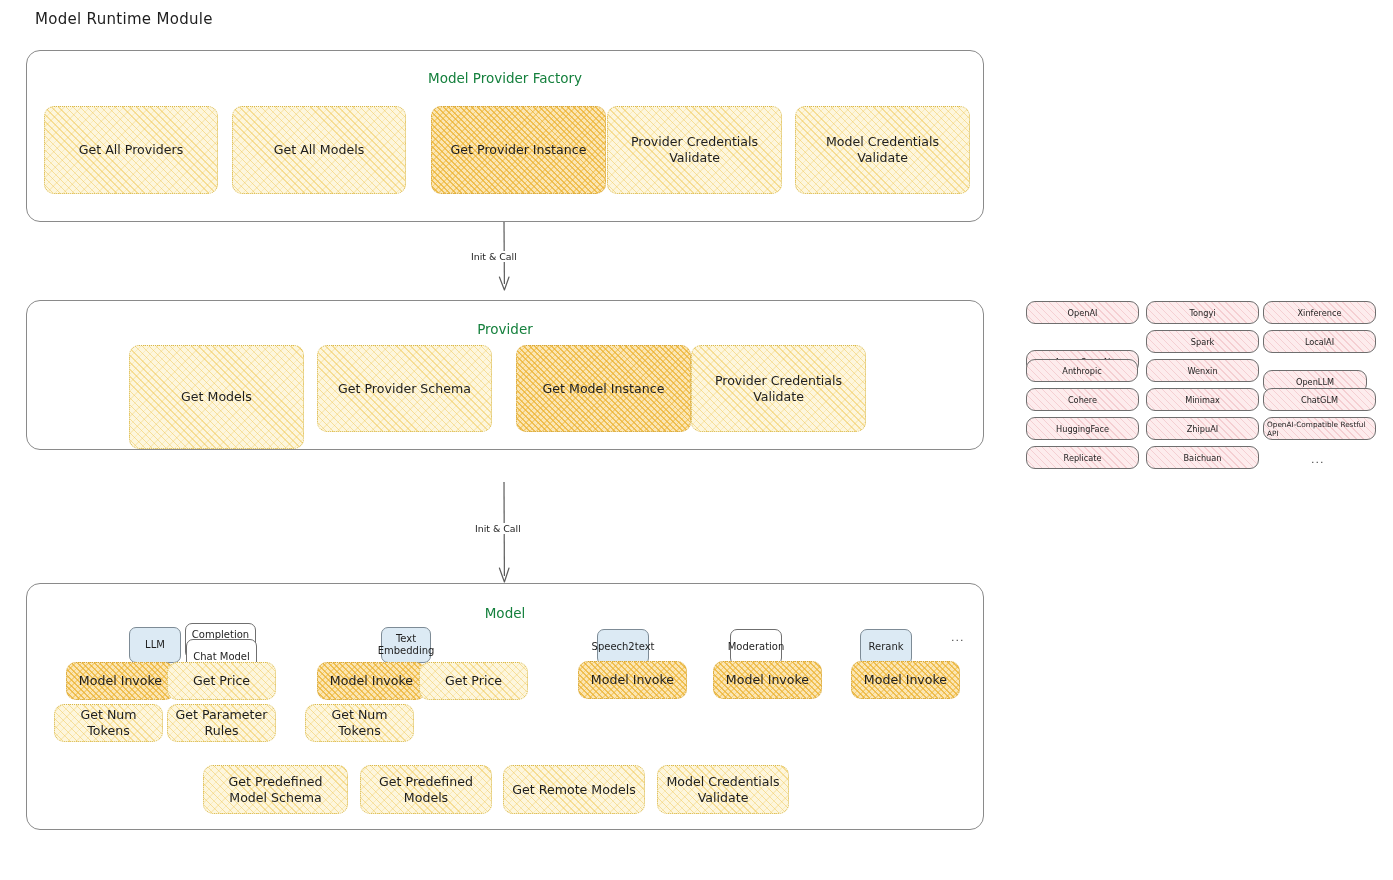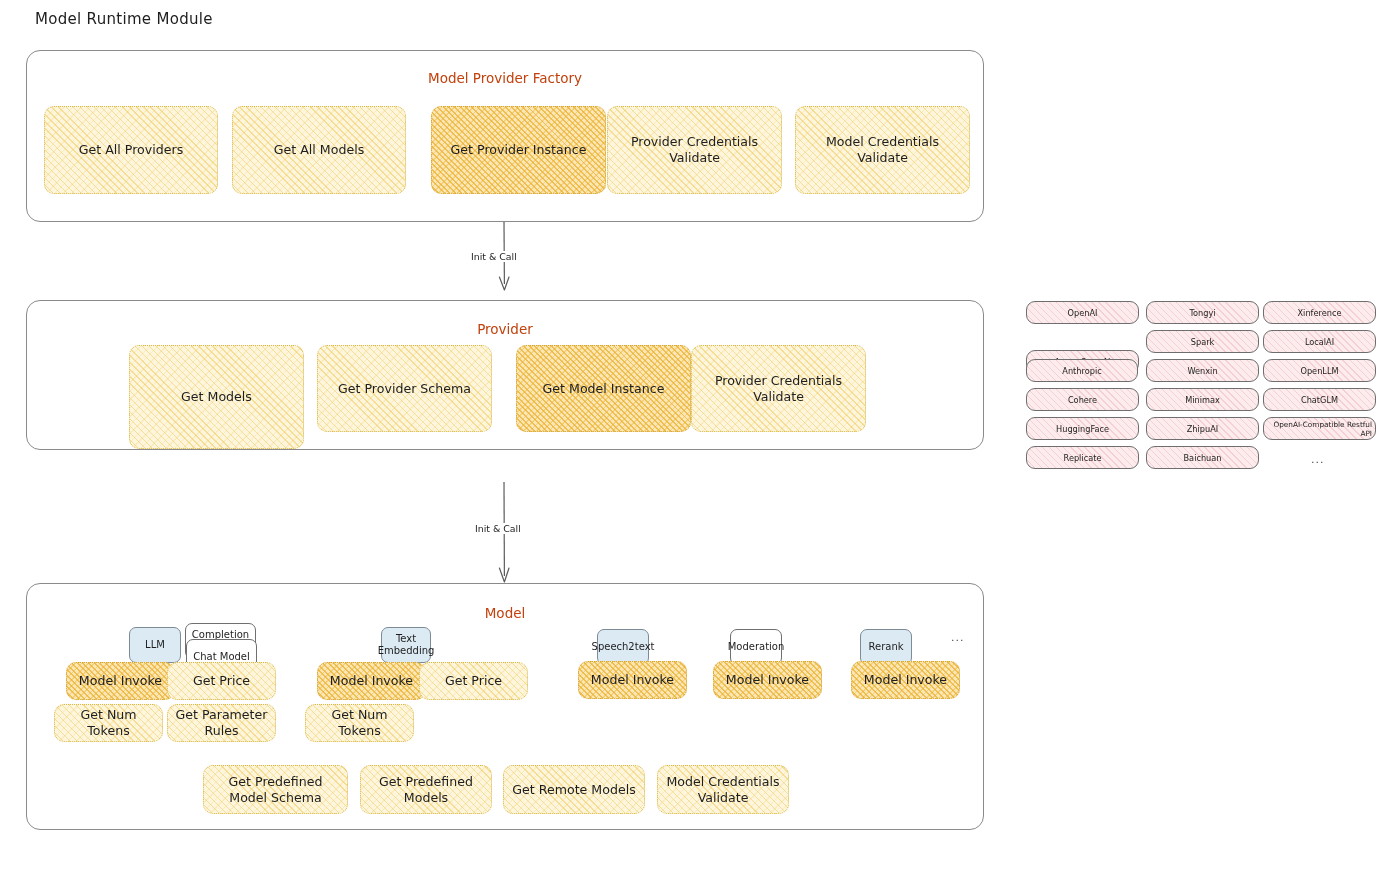--- a/index.html
+++ b/index.html
@@ -49,21 +49,21 @@
     left: 14px; right: -14px;
     top: 14px; bottom: -14px;
     border-color: #a9a9a9;
     z-index: -2;
   }
   .card-title {
     position: absolute;
     left: 0; right: 0;
     text-align: center;
     font-size: 13.5px;
-    color: #c2410c;
+    color: #15803d;
   }
 
   
   .chip {
     position: absolute;
     border: 1.3px dotted #d8b84a;
     border-radius: 10px;
     background-color: #fdf6dd;
     background-image:
       repeating-linear-gradient(45deg, rgba(240,197,80,.50) 0 1px, rgba(0,0,0,0) 1px 5px),
@@ -92,21 +92,21 @@
     border: 1.2px solid #6e6e6e;
     border-radius: 9px;
     background-color: #fdeced;
     background-image:
       repeating-linear-gradient(45deg, rgba(226,140,148,.30) 0 1px, rgba(0,0,0,0) 1px 5px);
     display: flex;
     align-items: center;
     justify-content: center;
     font-size: 8.2px;
     color: #1e1e1e;
-    text-align: right;
+    text-align: left;
     padding: 2px 3px;
   }
   .ellipsis-dots {
     position: absolute;
     font-size: 11px;
     color: #4a4a4a;
     letter-spacing: 1px;
   }
 
   
@@ -178,21 +178,21 @@
 
   <div class="ptag" style="left:1146px; top:301px; width:113px; height:23px;">Tongyi</div>
   <div class="ptag" style="left:1146px; top:330px; width:113px; height:23px;">Spark</div>
   <div class="ptag" style="left:1146px; top:359px; width:113px; height:23px;">Wenxin</div>
   <div class="ptag" style="left:1146px; top:388px; width:113px; height:23px;">Minimax</div>
   <div class="ptag" style="left:1146px; top:417px; width:113px; height:23px;">ZhipuAI</div>
   <div class="ptag" style="left:1146px; top:446px; width:113px; height:23px;">Baichuan</div>
 
   <div class="ptag" style="left:1263px; top:301px; width:113px; height:23px;">Xinference</div>
   <div class="ptag" style="left:1263px; top:330px; width:113px; height:23px;">LocalAI</div>
-  <div class="ptag" style="left:1263px; top:359px; width:113px; height:23px;">OpenLLM</div>
+  <div class="ptag" style="left:1263px; top:370px; width:104px; height:23px;">OpenLLM</div>
   <div class="ptag" style="left:1263px; top:388px; width:113px; height:23px;">ChatGLM</div>
   <div class="ptag" style="left:1263px; top:417px; width:113px; height:23px; font-size:7.3px;">OpenAI-Compatible Restful API</div>
   <div class="ellipsis-dots" style="left:1311px; top:453px;">...</div>
 
   <svg class="arrow-svg" style="left:494px; top:482px; width:20px; height:106px;" viewBox="0 0 20 106">
     <path d="M10 0 L10.4 94" stroke="#5b5b5b" stroke-width="1.2" fill="none"></path>
     <path d="M5.4 86 L10.4 100 L15 86" stroke="#5b5b5b" stroke-width="1.2" fill="none" stroke-linecap="round" stroke-linejoin="round"></path>
   </svg>
   <div class="arrow-label" style="left:472px; top:523px;">Init &amp; Call</div>
 

